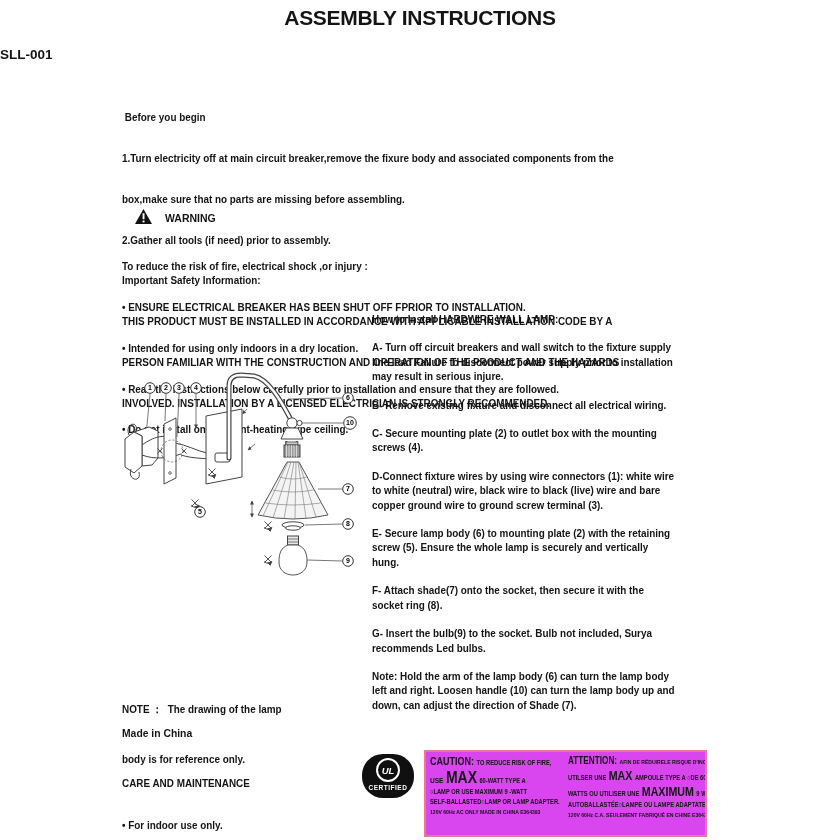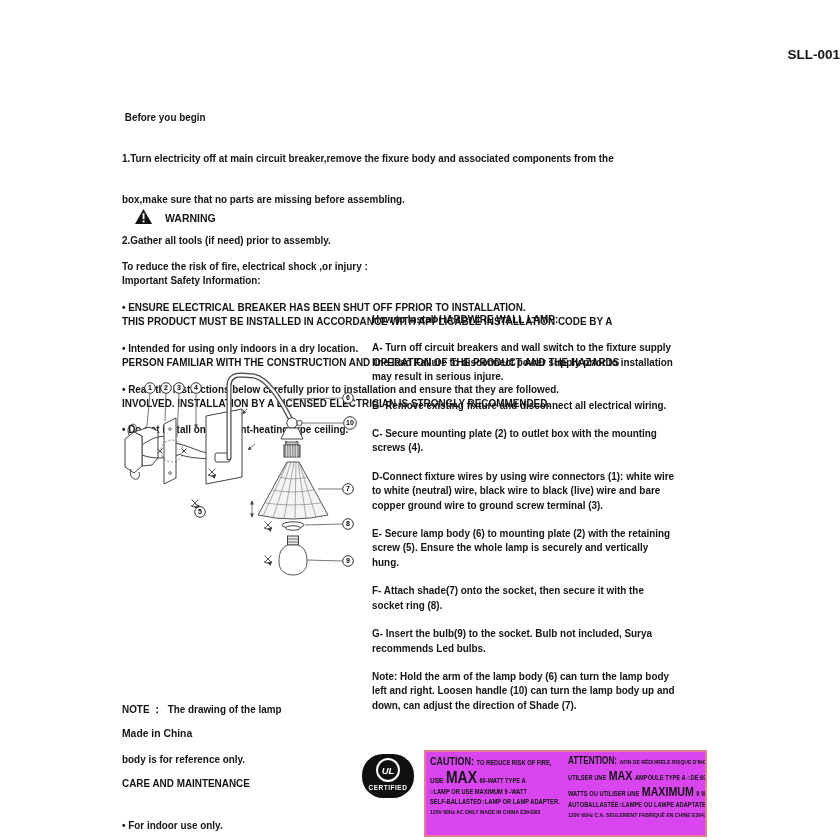--- a/index.html
+++ b/index.html
@@ -1,21 +1,21 @@
 <!DOCTYPE html>
 <html><head>
 <meta charset="utf-8">
 <style>
   html,body{margin:0;padding:0;background:#fff;}
   .page{position:relative;width:840px;height:840px;background:#ffffff;
         font-family:"Liberation Sans",sans-serif;font-weight:bold;color:#141414;overflow:hidden;}
   .scaleX{transform:scaleX(0.9);transform-origin:0 0;}
   .title{position:absolute;top:6px;left:0;width:840px;text-align:center;
          font-size:21px;letter-spacing:-0.3px;}
-  .model{position:absolute;top:47px;left:0;width:840px;text-align:right;font-size:13.5px;}
+  .model{position:absolute;top:47px;left:0;width:840px;text-align:left;font-size:13.5px;}
   .before{position:absolute;left:122px;top:84px;width:690px;font-size:11px;line-height:13.6px;white-space:pre;}
   .warnsec{position:absolute;left:122px;top:210px;width:690px;}
   .warn-head{display:flex;align-items:center;gap:13px;height:16px;padding-left:13px;text-align:right;}
   .warn-title{font-size:10.5px;}
   .warn-lines{margin-top:7px;font-size:11px;line-height:13.6px;white-space:pre;}
   .howto{position:absolute;left:372px;top:312px;width:372px;font-size:11px;line-height:14.4px;}
   .howto .hd{margin:0 0 14px 0;}
   .howto p{margin:0 0 14px 0;white-space:pre-line;}
   .diagram{position:absolute;left:115px;top:365px;}
   .noteblk{position:absolute;left:122px;top:678px;font-size:11px;white-space:pre;}
@@ -41,20 +41,21 @@
   .big2{font-size:13px;line-height:13px;}
   .med{font-size:8px;}
   .sm{font-size:7px;}
   .tiny{font-size:6.2px;}
 </style>
 </head>
 <body>
 
 <div class="page">
 
+  <div class="title">ASSEMBLY INSTRUCTIONS</div>
   <div class="model">SLL-001</div>
 
   <div class="before scaleX">
     <div> Before you begin</div>
     <div>1.Turn electricity off at main circuit breaker,remove the fixure body and associated components from the</div>
     <div>box,make sure that no parts are missing before assembling.</div>
     <div>2.Gather all tools (if need) prior to assembly.</div>
     <div>Important Safety Information:</div>
     <div>THIS PRODUCT MUST BE INSTALLED IN ACCORDANCE WITH APPLICABLE INSTALLATION CODE BY A</div>
     <div>PERSON FAMILIAR WITH THE CONSTRUCTION AND OPERATION OF THE PRODUCT AND THE HAZARDS</div>

